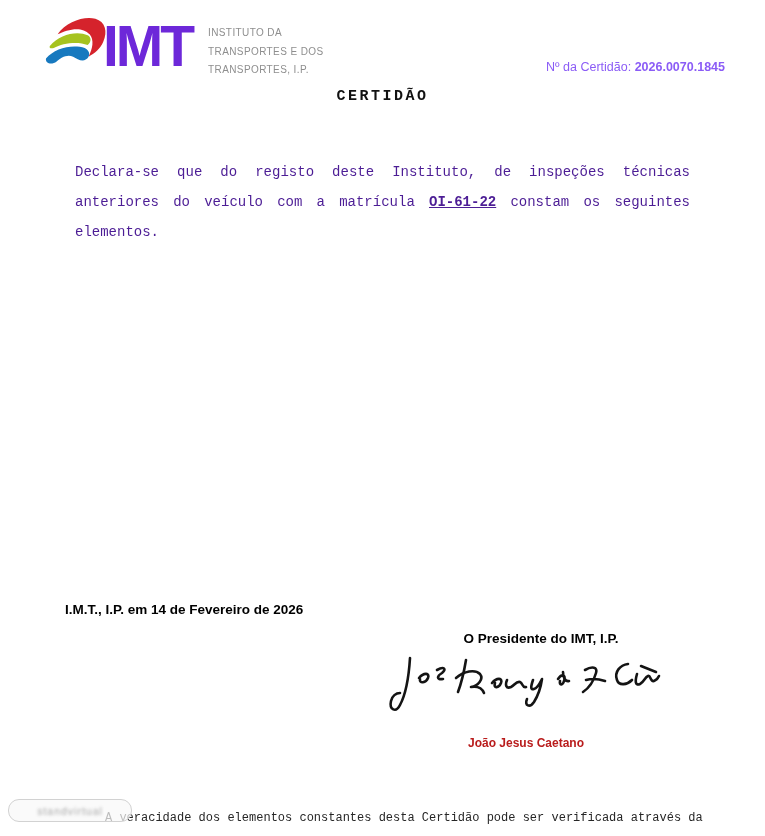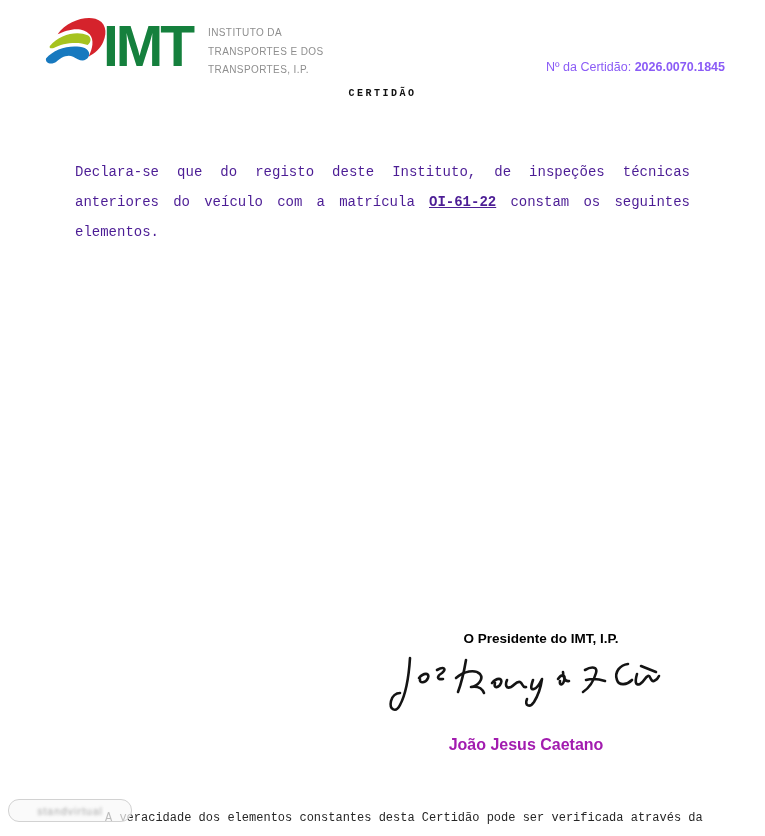--- a/index.html
+++ b/index.html
@@ -24,21 +24,21 @@
   }
   .logo-acronym {
     position: absolute;
     left: 103px;
     top: 16px;
     font-family: "Liberation Sans", sans-serif;
     font-weight: bold;
     font-size: 57px;
     line-height: 60px;
     letter-spacing: -3px;
-    color: #15803d;
+    color: #6d28d9;
   }
   .logo-institute {
     position: absolute;
     left: 208px;
     top: 24px;
     font-size: 10px;
     line-height: 18.5px;
     letter-spacing: 0.4px;
     color: #8e8e8e;
   }
@@ -54,21 +54,21 @@
 
   
   .doc-title {
     position: absolute;
     top: 88px;
     left: 0;
     width: 100%;
     text-align: center;
     font-family: "Liberation Mono", monospace;
     font-weight: bold;
-    font-size: 10px;
+    font-size: 15px;
     letter-spacing: 2.5px;
     color: #111111;
   }
 
   
   .declaration {
     position: absolute;
     left: 75px;
     top: 157px;
     width: 615px;
@@ -110,22 +110,22 @@
     width: 274px;
     height: 66px;
   }
   .signer-name {
     position: absolute;
     left: 391px;
     top: 736px;
     width: 270px;
     text-align: center;
     font-weight: bold;
-    font-size: 16px;
-    color: #a21caf;
+    font-size: 12px;
+    color: #b91c1c;
   }
 
   
   .verification {
     position: absolute;
     left: 105px;
     top: 811px;
     font-family: "Liberation Mono", monospace;
     font-size: 12px;
     color: #262626;
@@ -173,20 +173,21 @@
     <div>TRANSPORTES E DOS</div>
     <div>TRANSPORTES, I.P.</div>
   </div>
 
   <div class="cert-no"><span>Nº da Certidão: </span><span class="num">2026.0070.1845</span></div>
 
   <div class="doc-title">CERTIDÃO</div>
 
   <p class="declaration"><span>Declara-se que do registo deste Instituto, de inspeções técnicas anteriores do veículo com a matrícula </span><span class="plate">OI-61-22</span><span> constam os seguintes elementos.</span></p>
 
+  <div class="place-date">I.M.T., I.P. em 14 de Fevereiro de 2026</div>
 
   <div class="signer-title">O Presidente do IMT, I.P.</div>
 
   <svg class="signature-svg" viewBox="0 0 274 66" aria-hidden="true">
     <g fill="none" stroke-width="2.6" stroke-linecap="round" stroke-linejoin="round" stroke="#141414">
       <path d="M22,7 C21,23 19,41 12,54 C8,62 1,59 3,50 C4,45 8,42 12,42"></path>
       <path d="M31,27 C36,21 42,22 40,27 C38,32 31,33 32,28"></path>
       <path d="M49,19 C56,15 59,18 54,22 C49,25 48,29 55,28"></path>
       <path d="M78,9 C76,21 73,33 70,41"></path>
       <path d="M68,27 C76,20 87,18 92,23 C96,28 90,35 83,36 C89,35 94,37 96,42"></path>

